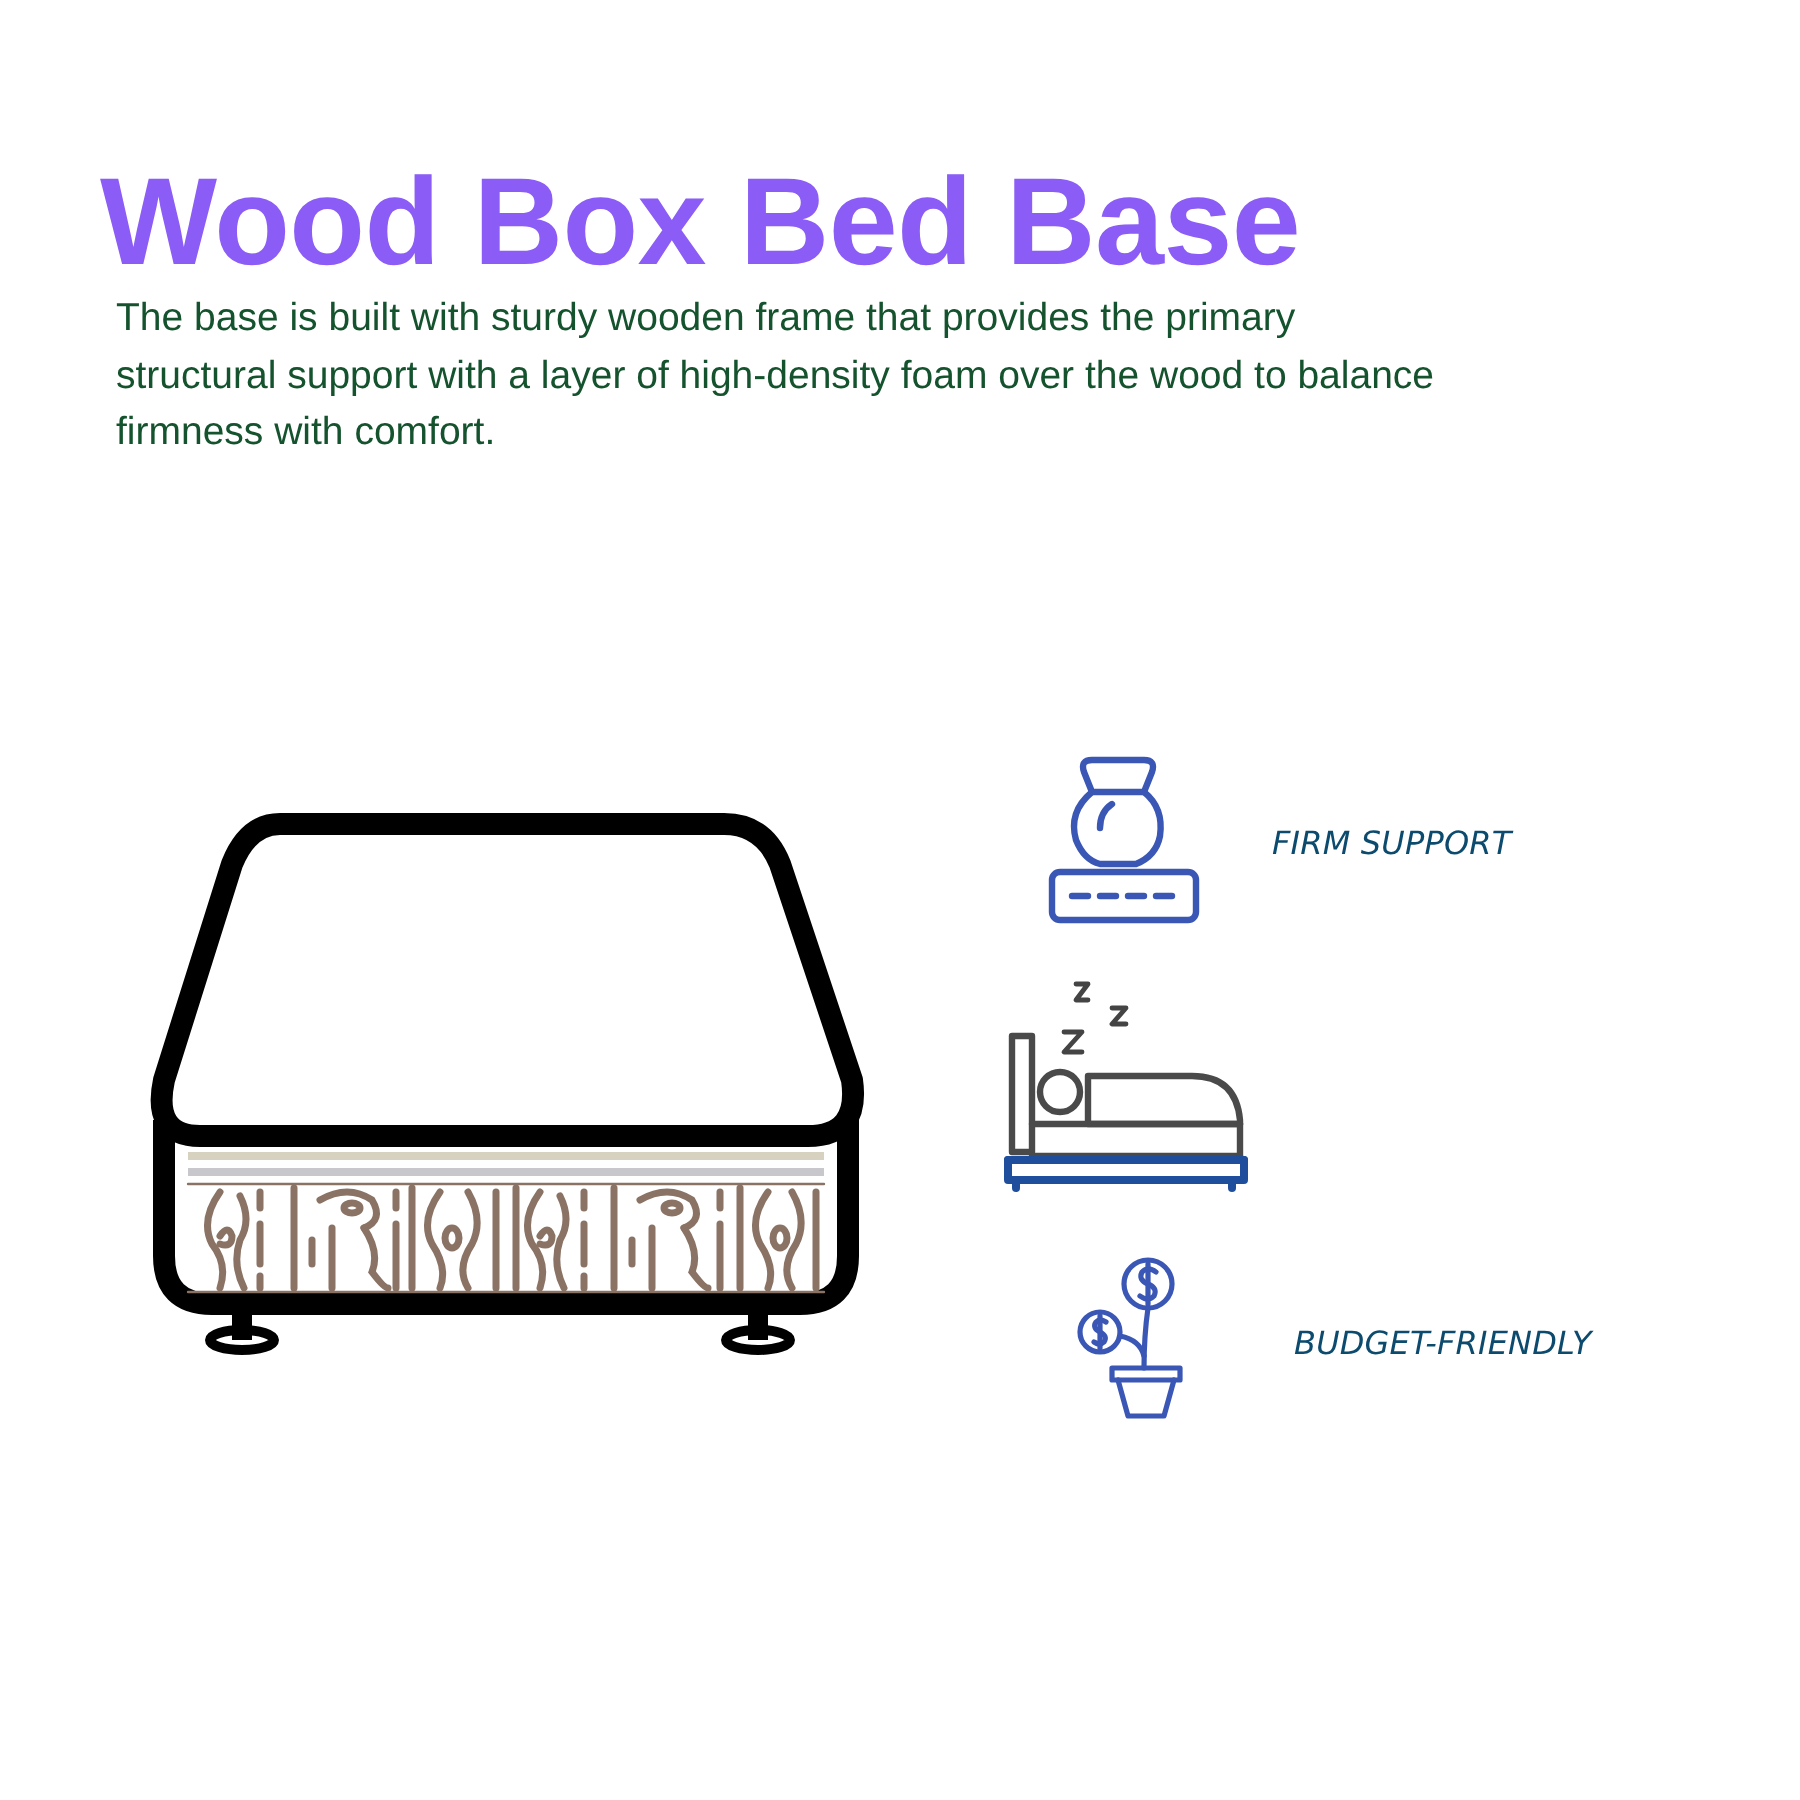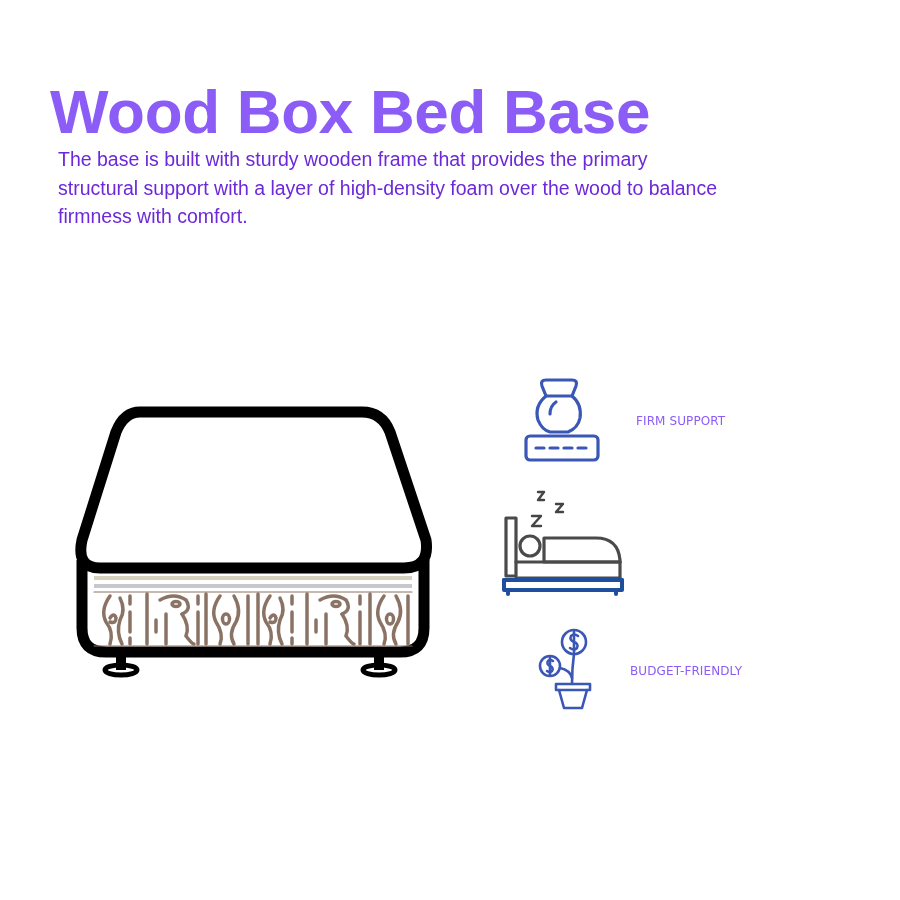--- a/index.html
+++ b/index.html
@@ -1,28 +1,28 @@
 <!DOCTYPE html>
 <html><head>
 <meta charset="utf-8">
 <style>
   html, body { margin: 0; padding: 0; background: #ffffff; }
   body { width: 900px; height: 900px; position: relative; overflow: hidden; font-family: "Liberation Sans", sans-serif; }
   .title { position: absolute; left: 50px; top: 80px; margin: 0; font-size: 62px; font-weight: bold; color: #8b5cf6; letter-spacing: -0.3px; line-height: 64px; white-space: nowrap; }
-  .desc { position: absolute; left: 58px; top: 145px; width: 660px; margin: 0; font-size: 19.5px; line-height: 28.5px; color: #6d28d9; }
+  .desc { position: absolute; left: 58px; top: 145px; width: 660px; margin: 0; font-size: 19.5px; line-height: 28.5px; color: #14532d; }
   .bed { position: absolute; left: 70px; top: 400px; width: 370px; height: 290px; }
   .feature { position: absolute; display: flex; align-items: center; }
   .feature .icon { flex: 0 0 auto; }
-  .feature .label { font-family: "DejaVu Sans", sans-serif; font-size: 12px; color: #8b5cf6; letter-spacing: 0.1px; white-space: nowrap; }
+  .feature .label { font-family: "DejaVu Sans", sans-serif; font-size: 16px; color: #0c4a6e; letter-spacing: 0.1px; white-space: nowrap; font-style: italic; }
   #f1 { left: 520px; top: 374px; }
   #f1 .label { margin-left: 36px; }
   #f2 { left: 500px; top: 486px; }
   #f2 .label { margin-left: 7px; }
   #f3 { left: 534px; top: 626px; }
-  #f3 .label { margin-left: 36px; }
+  #f3 .label { margin-left: 53px; }
 </style>
 </head>
 <body>
 
 <h1 class="title">Wood Box Bed Base</h1>
 <p class="desc">The base is built with sturdy wooden frame that provides the primary structural support with a layer of high-density foam over the wood to balance firmness with comfort.</p>
 
 <div class="bed">
   <svg width="370" height="290" viewBox="0 0 370 290" xmlns="http://www.w3.org/2000/svg">
 

